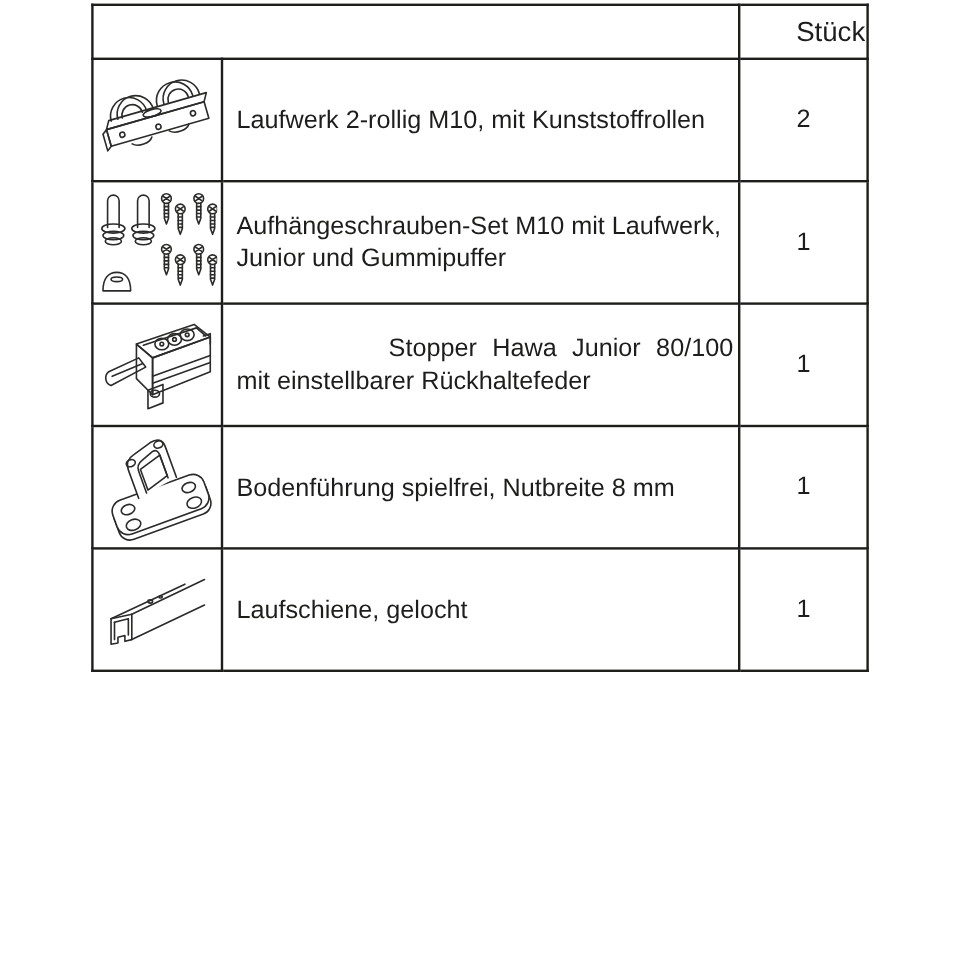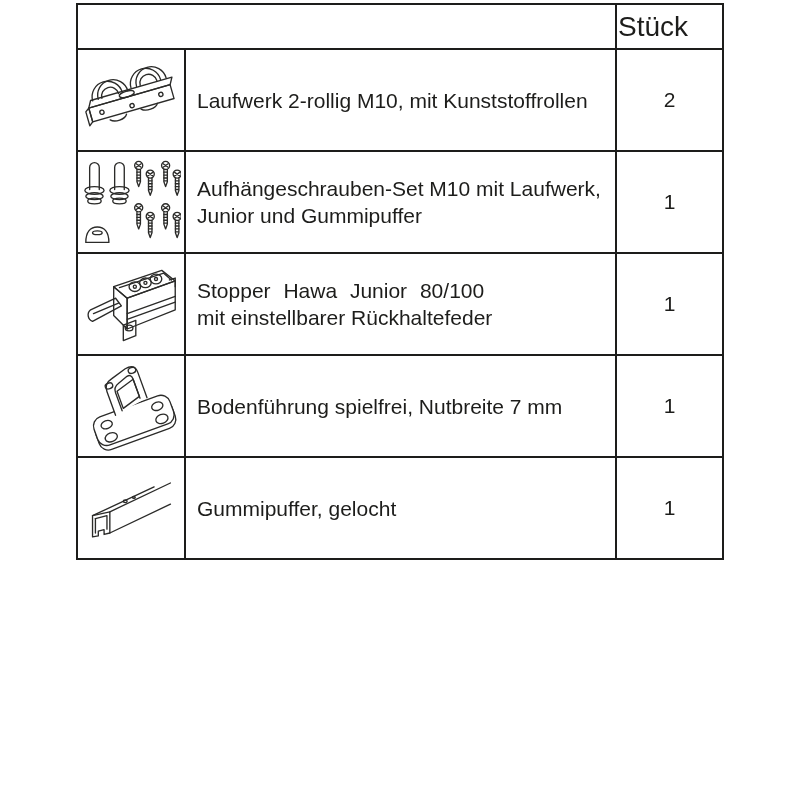--- a/index.html
+++ b/index.html
@@ -16,42 +16,42 @@
     table-layout: fixed;
   }
   .parts-table td {
     border: 2px solid #1d1d1b;
     background: #ffffff;
     overflow: hidden;
   }
   tr.header-row { height: 45px; }
   tr.part-row   { height: 102px; }
   td.qty-head {
-    text-align: left;
-    vertical-align: middle;
-    font-size: 28px;
+    text-align: right;
+    vertical-align: middle;
+    font-size: 23px;
   }
   td.img-cell {
     text-align: center;
     vertical-align: middle;
     padding: 2px;
   }
   td.desc-cell {
     vertical-align: middle;
     font-size: 21px;
     line-height: 27px;
     padding-left: 11px;
     padding-right: 4px;
   }
   td.qty-cell {
     text-align: center;
     vertical-align: middle;
     font-size: 21px;
   }
-  .spread { word-spacing: 7px; }
+  .spread { word-spacing: 7px; text-align: right; }
   svg.part-art {
     display: block;
     margin: 0 auto;
   }
   svg.part-art * {
     fill: none;
     stroke: #2b2b29;
     stroke-width: 1.4;
     stroke-linecap: round;
     stroke-linejoin: round;
@@ -216,38 +216,38 @@
           <ellipse cx="80" cy="72" rx="6.5" ry="4.6"></ellipse>
           <path d="M36,52 L36,26 Q36,17 45,15 L62,10 Q73,8 73,18 L73,46" style="fill:#ffffff"></path>
           <path d="M44,50 L44,30 Q44,24 50,22 L61,18 Q66,17 66,23 L66,44"></path>
           <polygon points="46,29 66,23 66,42 46,48"></polygon>
           <ellipse cx="40" cy="21" rx="4" ry="3"></ellipse>
           <ellipse cx="68" cy="14" rx="4" ry="3"></ellipse>
         </g>
       </svg>
     </td>
     <td class="desc-cell">
-      <span>Bodenführung spielfrei, Nutbreite 7 mm</span>
+      <span>Bodenführung spielfrei, Nutbreite 8 mm</span>
     </td>
     <td class="qty-cell">1</td>
   </tr>
 
 
   <tr class="part-row">
     <td class="img-cell">
       <svg class="part-art" width="100" height="94" viewBox="0 0 104 96">
         <path d="M12,56 L30,52 L30,74 L24,75.5 L24,70.5 L18,72 L18,77 L12,78 Z"></path>
         <path d="M15,59 L27,56 L27,70"></path>
         <path d="M15,59 L15,74"></path>
         <path d="M12,56 L76,26"></path>
         <path d="M30,52 L93,22"></path>
         <path d="M30,74 L93,44"></path>
         <ellipse cx="46" cy="41" rx="2" ry="1.4"></ellipse>
         <ellipse cx="55" cy="37" rx="1.4" ry="1"></ellipse>
       </svg>
     </td>
     <td class="desc-cell">
-      <span>Gummipuffer, gelocht</span>
+      <span>Laufschiene, gelocht</span>
     </td>
     <td class="qty-cell">1</td>
   </tr>
 </tbody>
   </table>
 
 </body></html>

